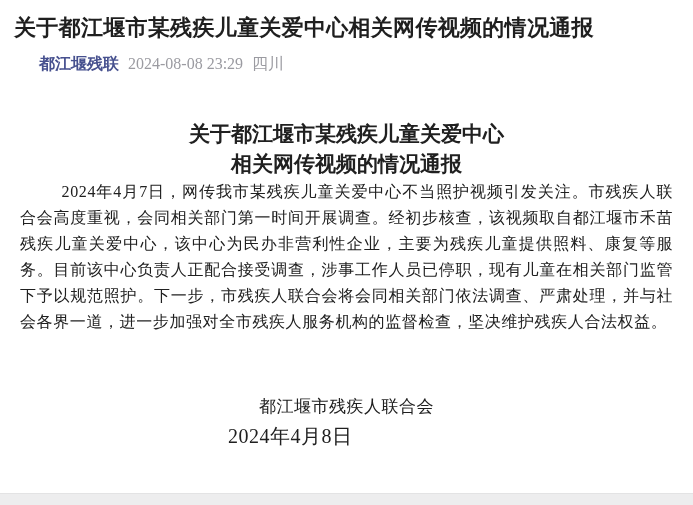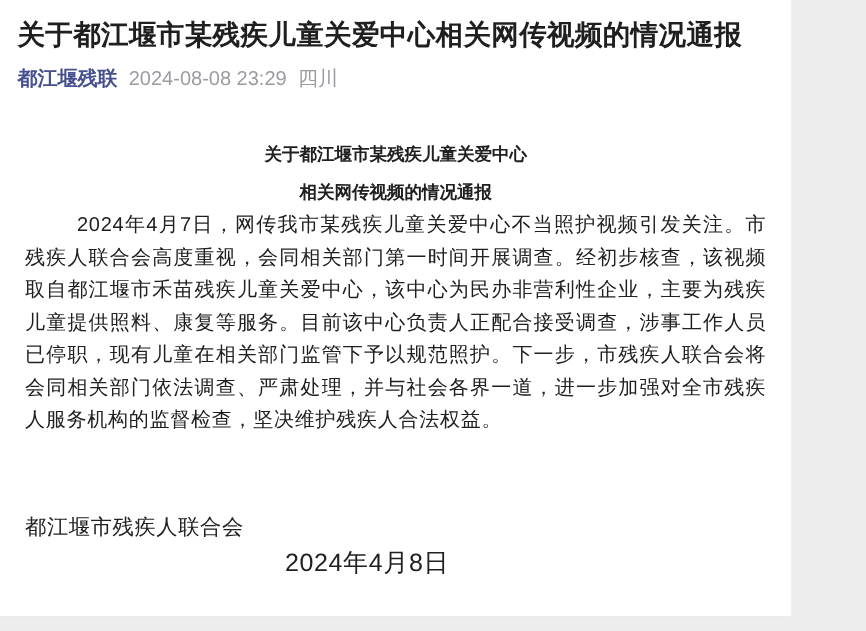--- a/index.html
+++ b/index.html
@@ -3,74 +3,76 @@
 <meta charset="utf-8">
 <style>
   * { margin: 0; padding: 0; box-sizing: border-box; }
   html, body {
     width: 693px; height: 505px;
     background: var(--page_bg, #ededee);
     font-family: "Liberation Sans", "DejaVu Sans", sans-serif;
     overflow: hidden;
   }
   .card {
-    width: 633px; height: 494px;
+    width: 693px; height: 494px;
     background: var(--card_bg, #ffffff);
     border-bottom: 1px solid #e3e3e4;
     padding: 13px 0 0 0;
+    font-family: Liberation Serif, serif;
   }
   .post-title {
     padding: 0 14px;
     font-size: 22px;
     font-weight: 700;
     letter-spacing: 0.3px;
     line-height: 30px;
     color: var(--title_color, #1f1f1f);
   }
   .byline {
     margin-top: 10px;
     padding: 0 14px;
     font-size: 16px;
     line-height: 22px;
     display: flex;
     align-items: center;
+    margin-left: 25px;
   }
   .author {
     color: var(--author_color, #47518f);
     font-weight: 700;
     text-decoration: none;
     cursor: pointer;
   }
   .meta {
     color: var(--meta_color, #9b9ba1);
     margin-left: 9px;
     font-weight: 400;
   }
   .article {
     padding: 0 20px;
   }
   .doc-title {
-    margin-top: 33px;
+    margin-top: 44px;
     text-align: center;
-    font-size: 14px;
+    font-size: 21px;
     font-weight: 700;
     line-height: 30px;
     color: var(--body_color, #202020);
   }
   .doc-para {
     font-size: 16px;
     line-height: 26px;
     letter-spacing: 0.6px;
     text-align: justify;
     text-indent: 2.6em;
     color: var(--body_color, #202020);
   }
   .signature {
     margin-top: 60px;
-    text-align: left;
+    text-align: center;
     font-size: 17px;
     line-height: 24px;
     letter-spacing: 0.5px;
     color: var(--body_color, #202020);
   }
   .doc-date {
     margin-top: 5px;
     margin-left: 208px;
     font-size: 20px;
     line-height: 24px;

